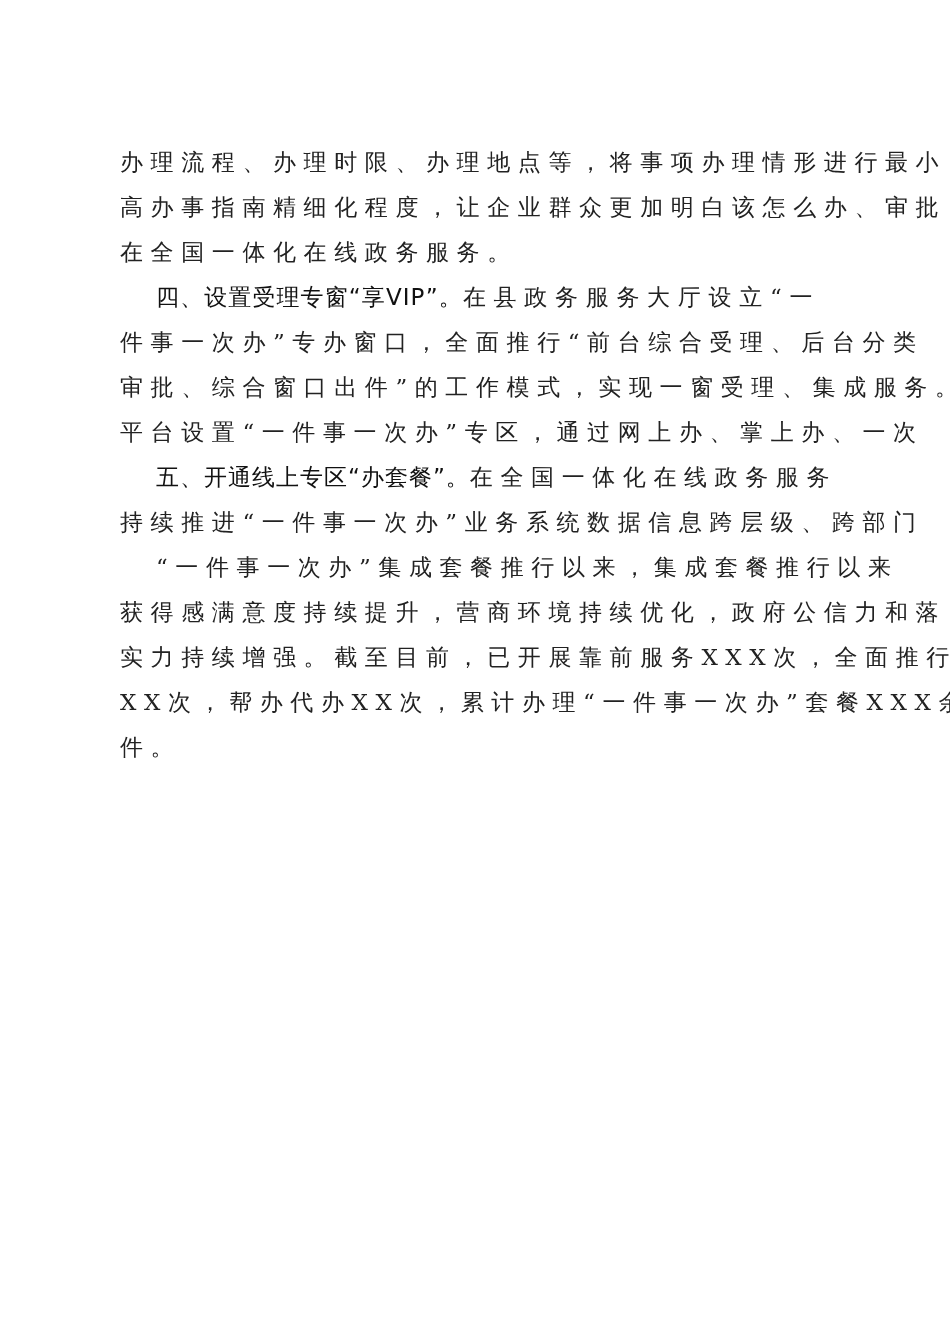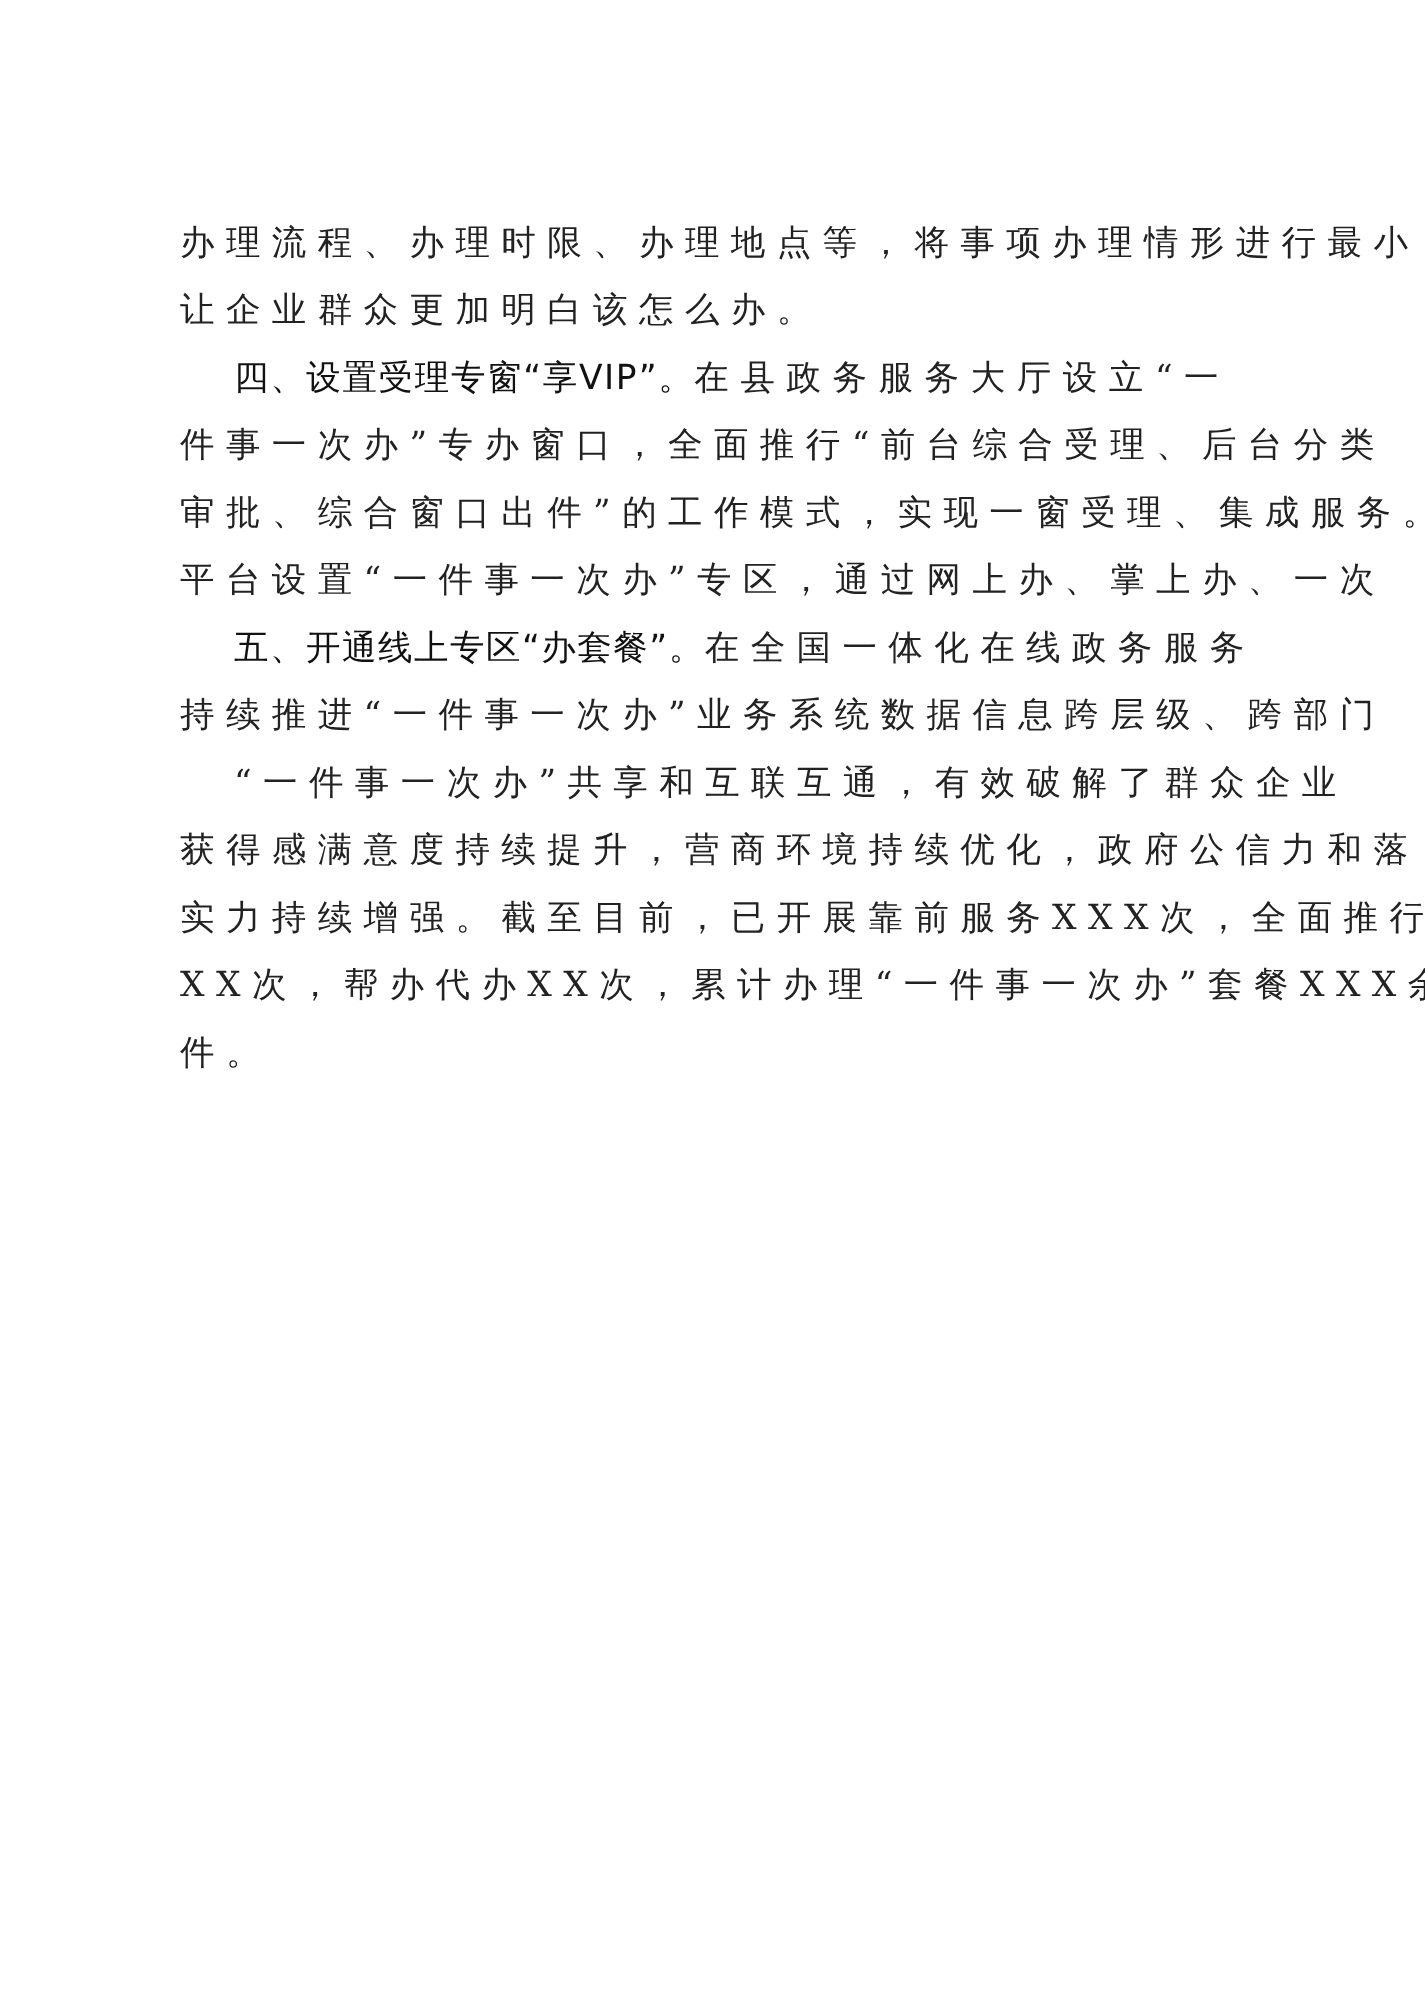--- a/index.html
+++ b/index.html
@@ -54,37 +54,38 @@
   }
 </style>
 </head>
 <body>
 
 <div class="page">
   <div class="text-block">
 
     <div>
       <div class="line">办理流程、办理时限、办理地点等，将事项办理情形进行最小</div>
-      <div class="line last">让企业群众更加明白该怎么办。</div>
+      <div class="line">高办事指南精细化程度，让企业群众更加明白该怎么办、审批</div>
+      <div class="line last">在全国一体化在线政务服务。</div>
     </div>
 
     <div>
       <div class="line indent"><span class="heading">四、设置受理专窗“享VIP”。</span><span>在县政务服务大厅设立“一</span></div>
       <div class="line">件事一次办”专办窗口，全面推行“前台综合受理、后台分类</div>
       <div class="line">审批、综合窗口出件”的工作模式，实现一窗受理、集成服务。</div>
     </div>
 
     <div>
       <div class="line">平台设置“一件事一次办”专区，通过网上办、掌上办、一次</div>
       <div class="line indent"><span class="heading">五、开通线上专区“办套餐”。</span><span>在全国一体化在线政务服务</span></div>
       <div class="line">持续推进“一件事一次办”业务系统数据信息跨层级、跨部门</div>
     </div>
 
     <div>
-      <div class="line indent">“一件事一次办”共享和互联互通，有效破解了群众企业</div>
+      <div class="line indent">“一件事一次办”集成套餐推行以来，集成套餐推行以来</div>
       <div class="line">获得感满意度持续提升，营商环境持续优化，政府公信力和落</div>
       <div class="line">实力持续增强。截至目前，已开展靠前服务XXX次，全面推行</div>
       <div class="line">XX次，帮办代办XX次，累计办理“一件事一次办”套餐XXX余</div>
       <div class="line last">件。</div>
     </div>
 
   </div>
 </div>
 
 </body></html>

